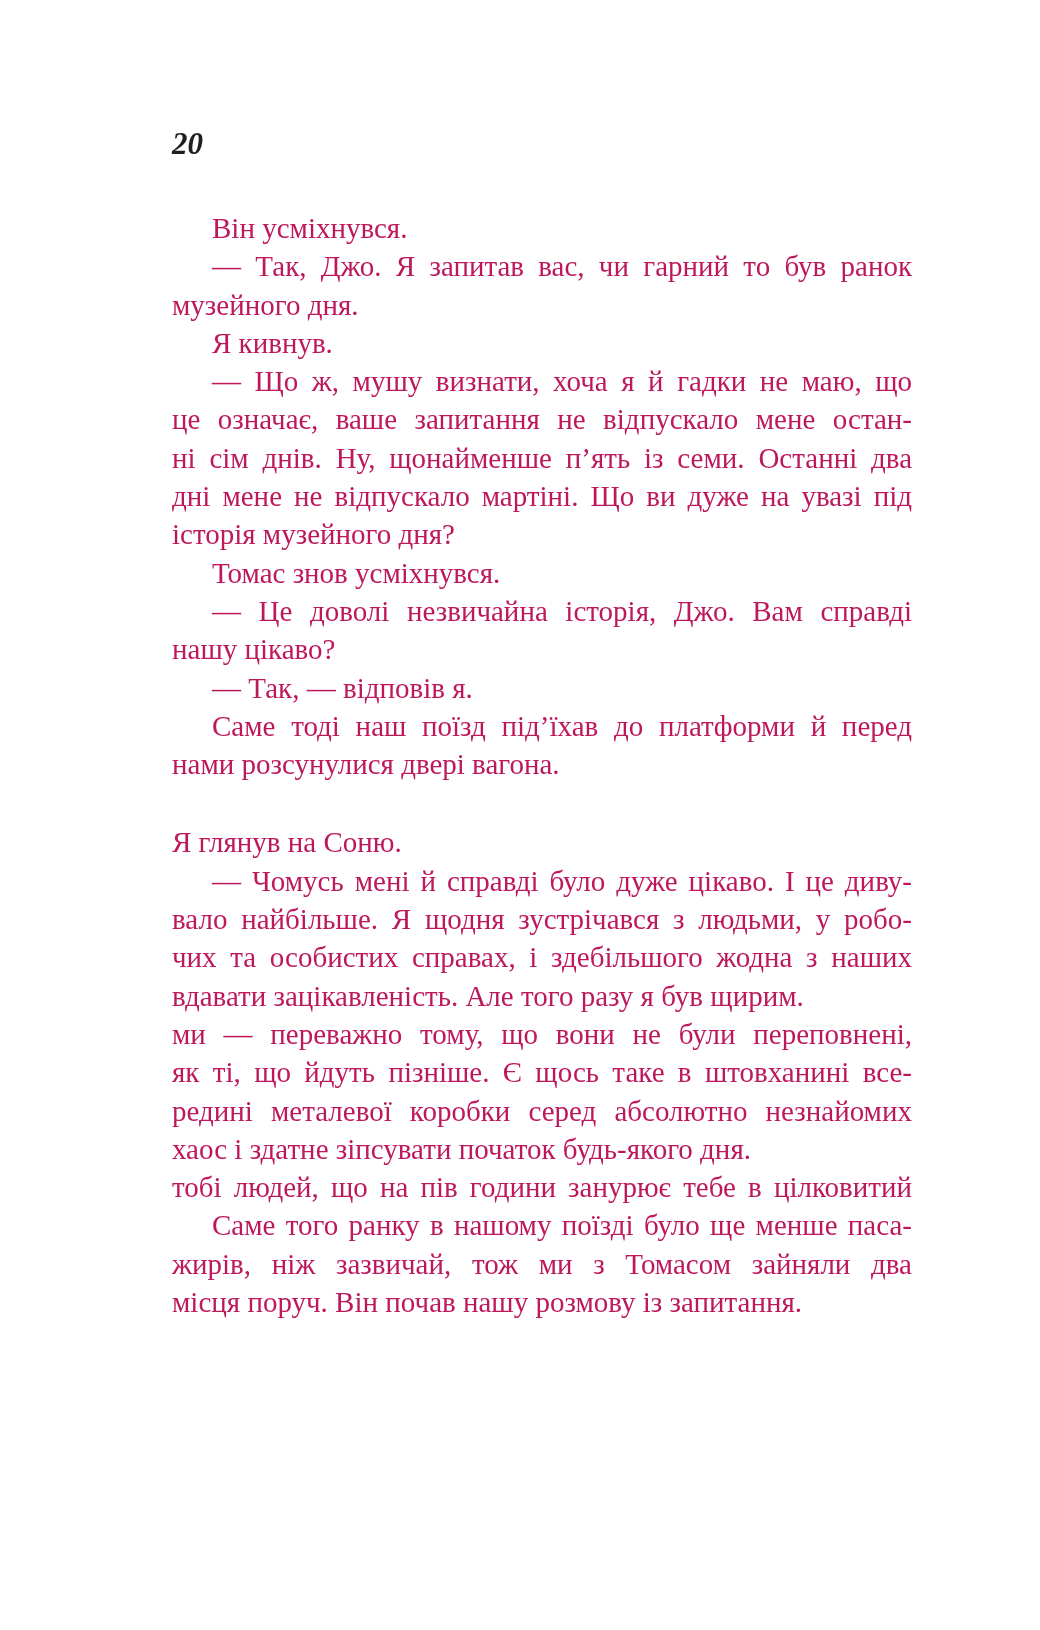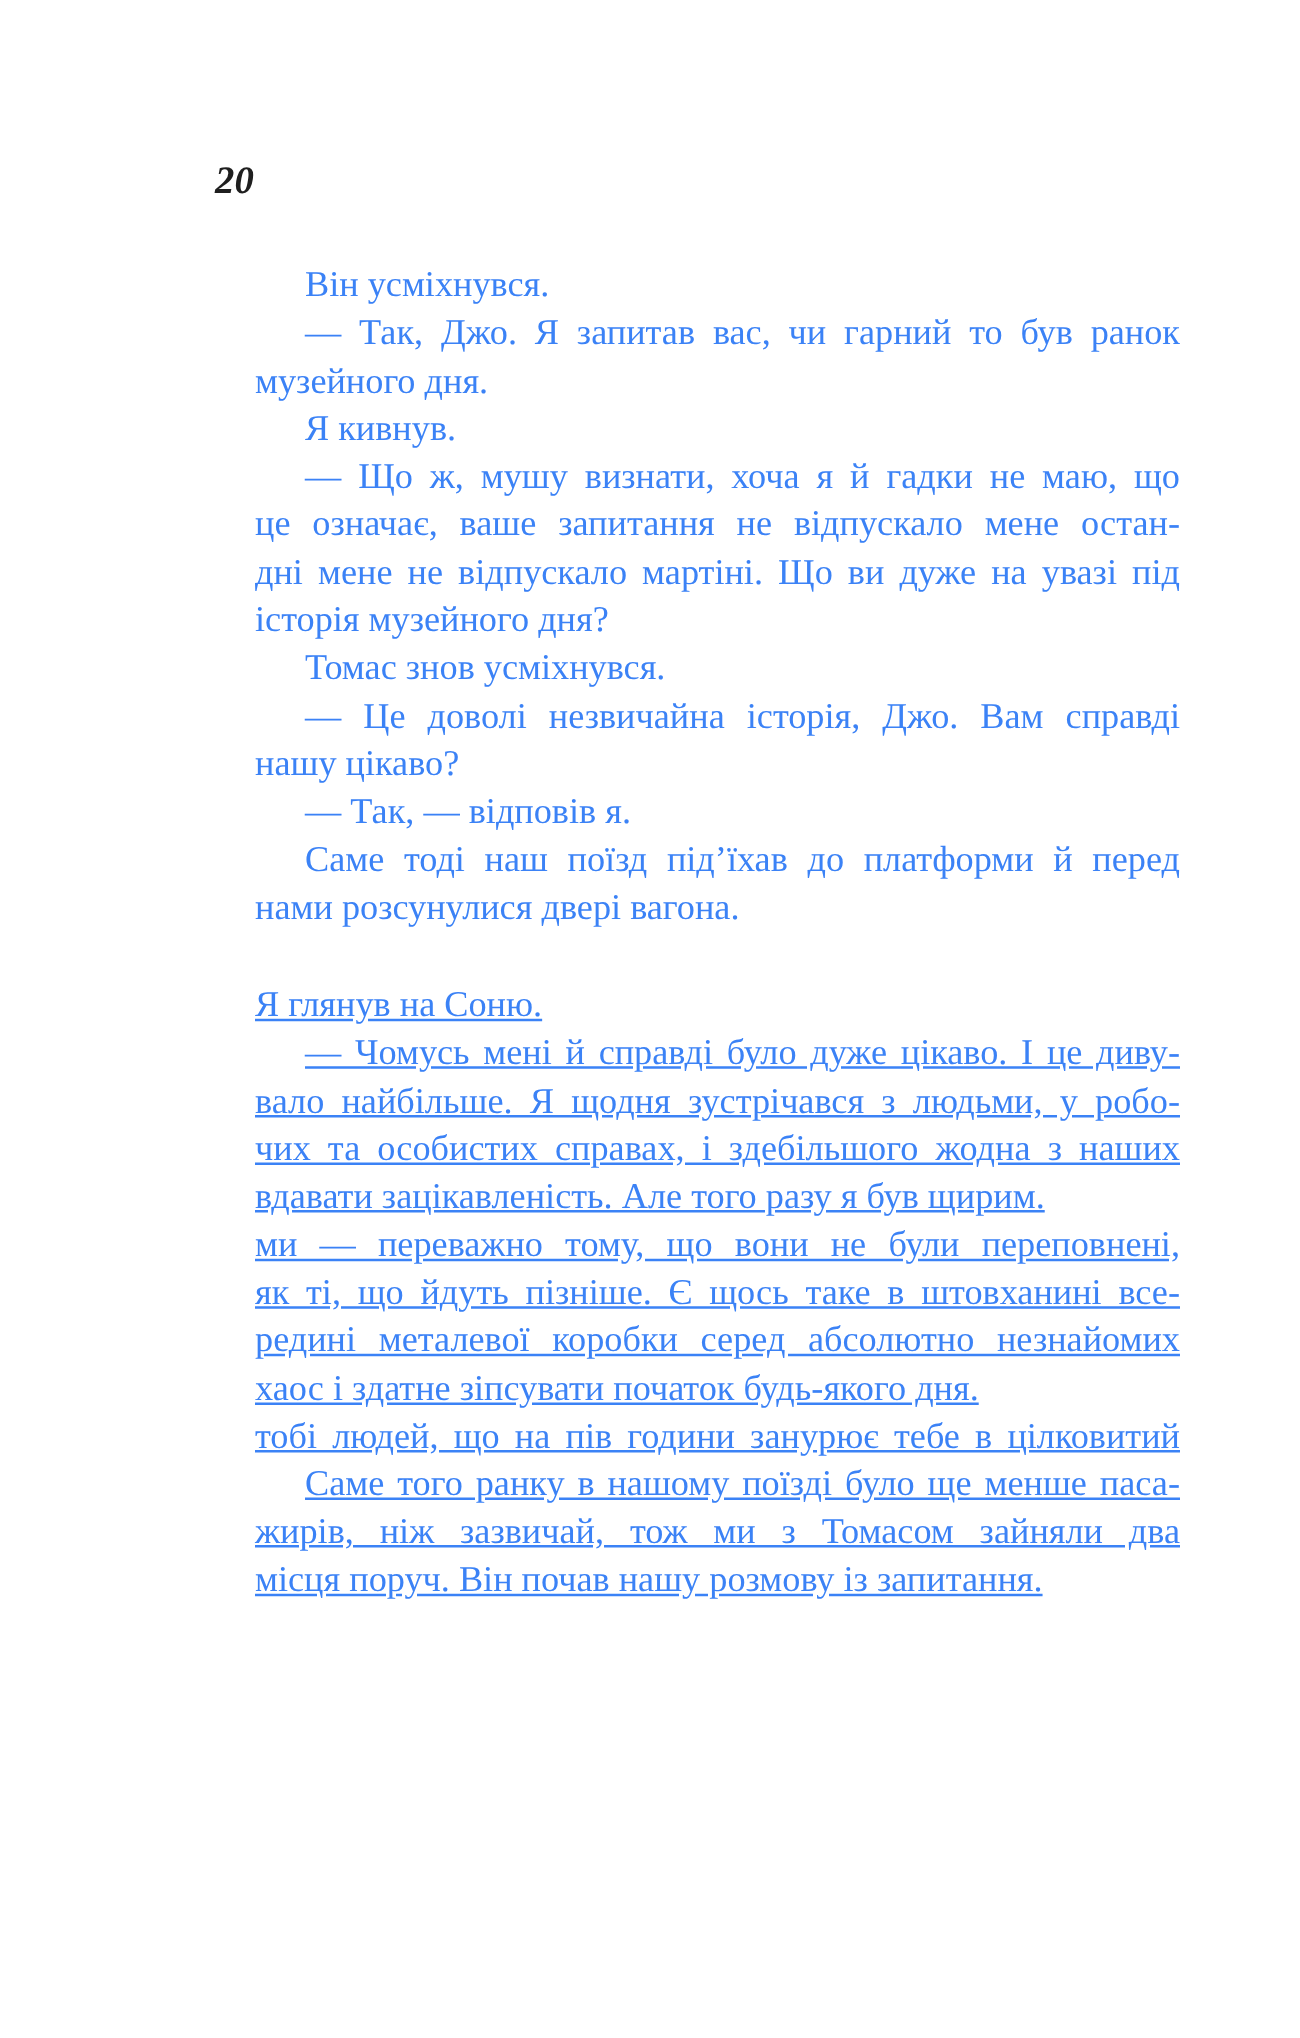--- a/index.html
+++ b/index.html
@@ -34,21 +34,20 @@
     position: absolute;
     left: 172px;
     top: 209px;
     width: 740px;
     font-size: 29px;
     line-height: 38.3px;
     color: #212121;
   }
   .section + .section {
     margin-top: 40px;
-    text-decoration: underline;
   }
   .para {
     margin: 0;
   }
   .line {
     text-align: justify;
     text-align-last: justify;
     white-space: normal;
   }
   .line.last {
@@ -56,35 +55,36 @@
   }
   .line.indent {
     text-indent: 40px;
   }
 </style>
 </head>
 <body>
 
 <div class="page" style="background: rgb(255, 255, 255);">
   <div class="page-number">20</div>
-  <div class="text-block" style="color: #3b82f6; margin-left: 32px;">
+  <div class="text-block" style="color: #be185d;">
       <div class="section">
         <div class="para">
           <div class="line last indent">Він усміхнувся.</div>
         </div>
         <div class="para">
           <div class="line indent">— Так, Джо. Я запитав вас, чи гарний то був ранок</div>
           <div class="line last">музейного дня.</div>
         </div>
         <div class="para">
           <div class="line last indent">Я кивнув.</div>
         </div>
         <div class="para">
           <div class="line indent">— Що ж, мушу визнати, хоча я й гадки не маю, що</div>
           <div class="line">це означає, ваше запитання не відпускало мене остан-</div>
+          <div class="line">ні сім днів. Ну, щонайменше п’ять із семи. Останні два</div>
           <div class="line">дні мене не відпускало мартіні. Що ви дуже на увазі під</div>
           <div class="line last">історія музейного дня?</div>
         </div>
         <div class="para">
           <div class="line last indent">Томас знов усміхнувся.</div>
         </div>
         <div class="para">
           <div class="line indent">— Це доволі незвичайна історія, Джо. Вам справді</div>
           <div class="line last">нашу цікаво?</div>
         </div>

